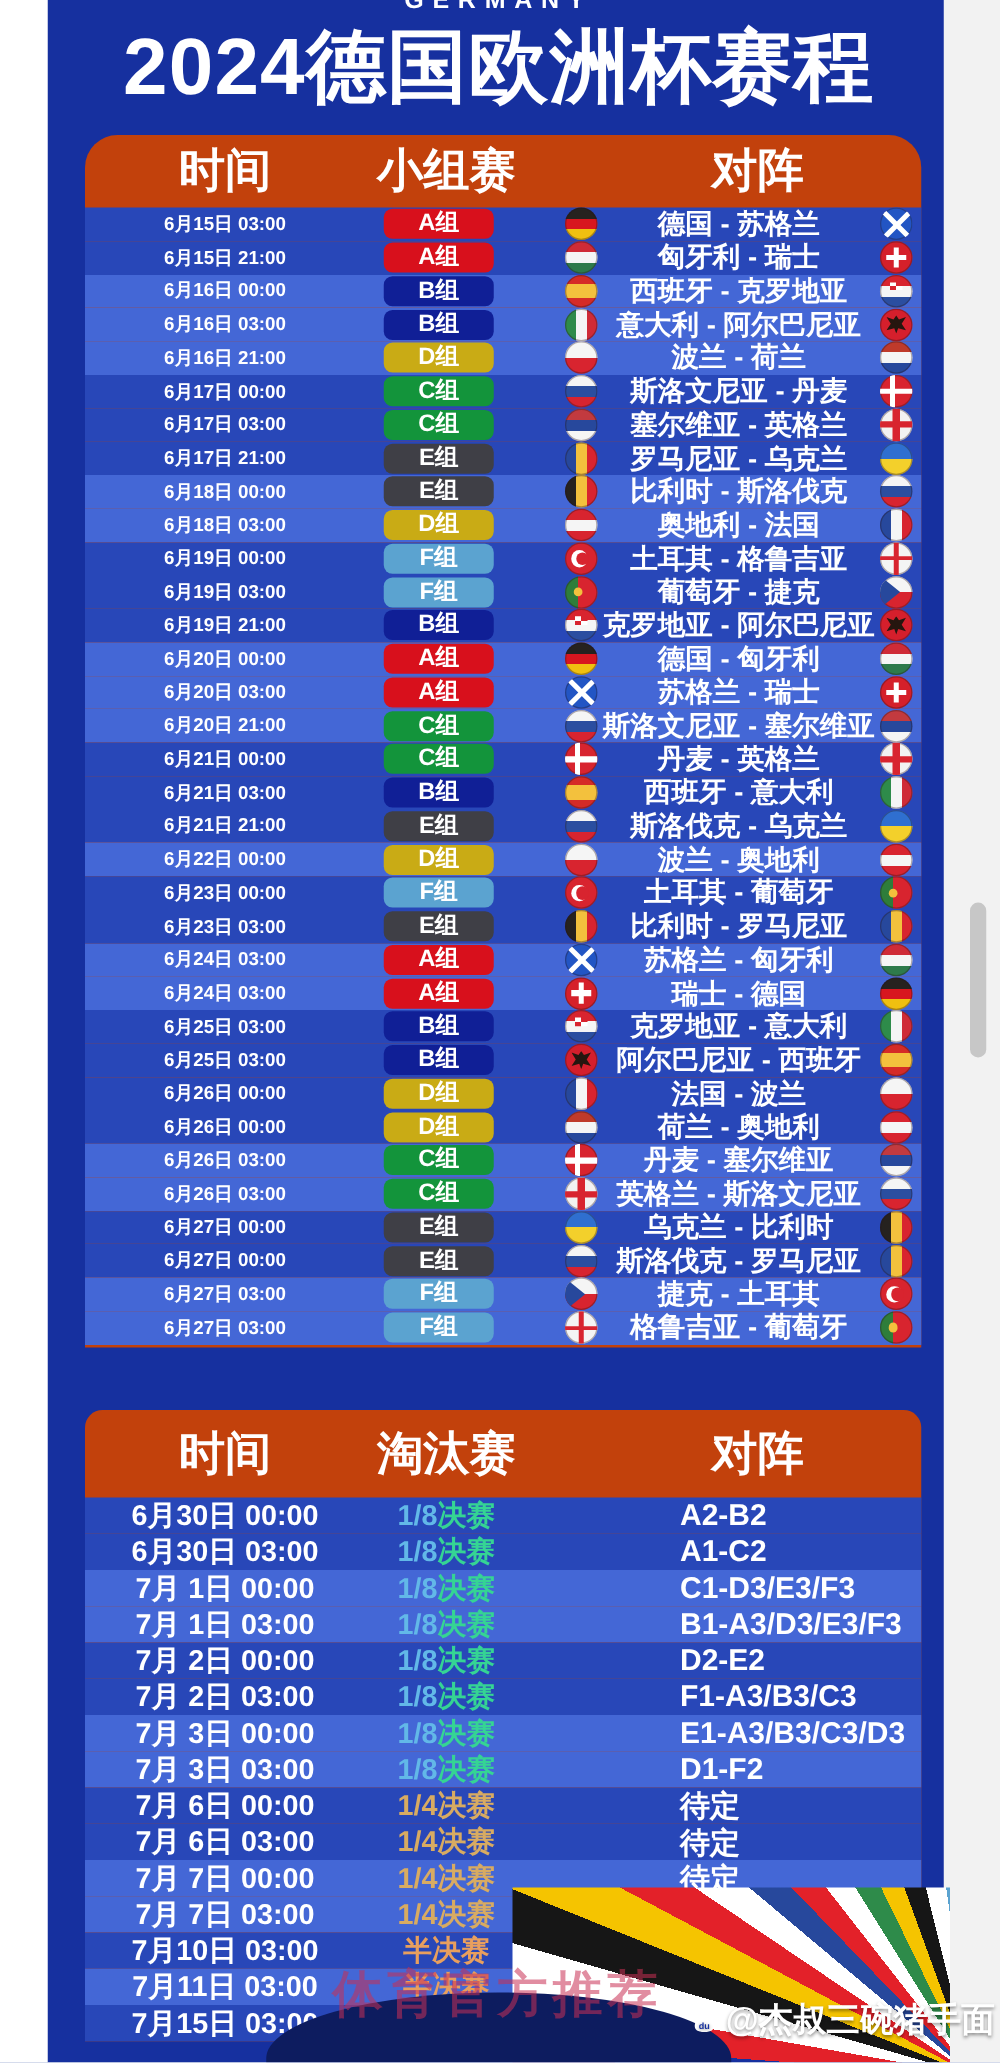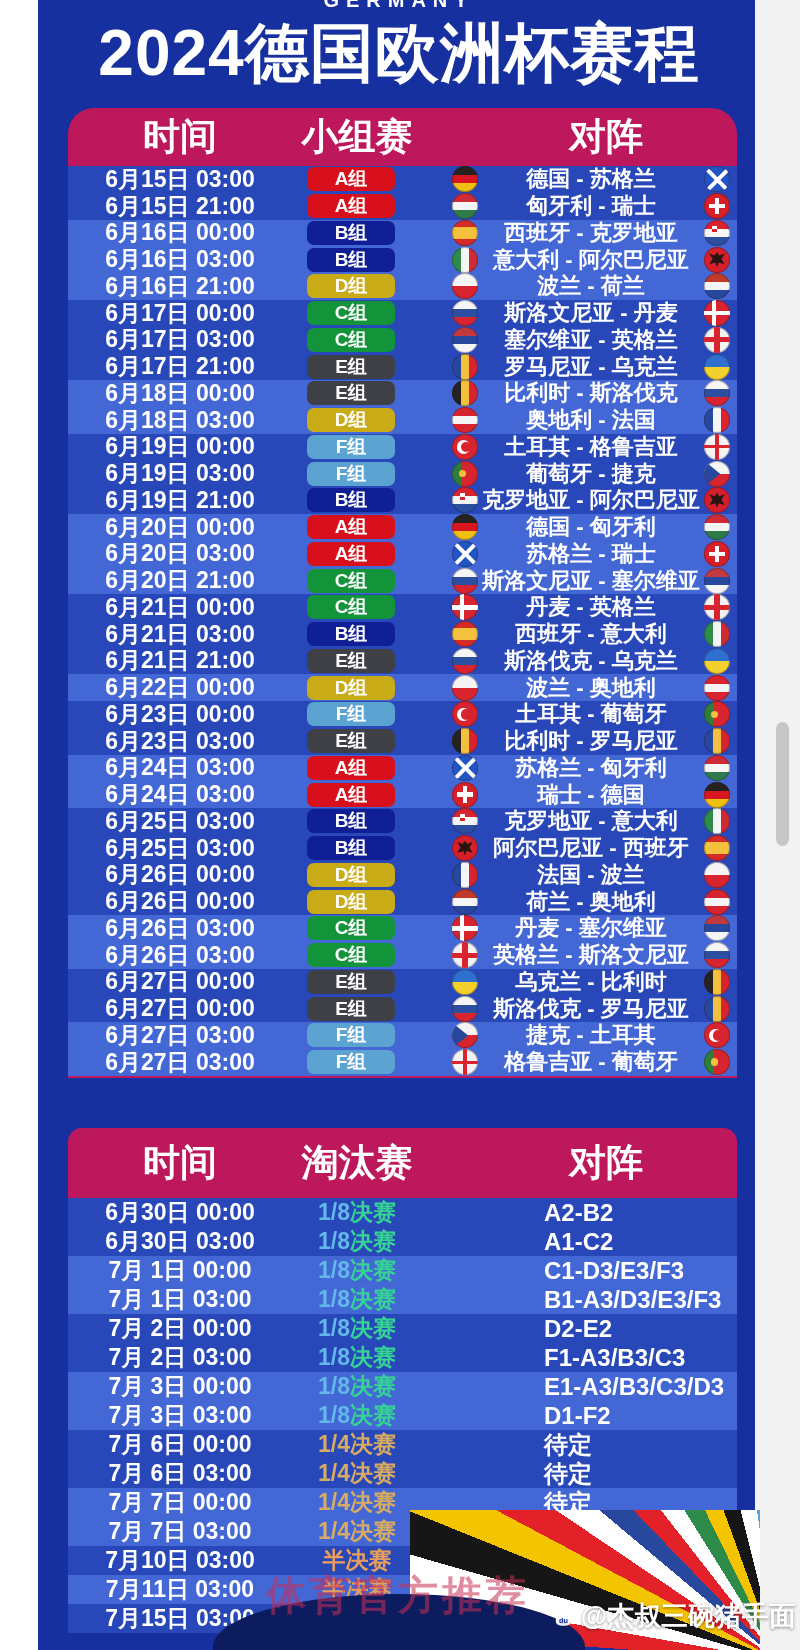--- a/index.html
+++ b/index.html
@@ -8,35 +8,35 @@
   .poster{position:absolute;left:38px;top:0;width:722px;height:1650px;background:#16309f;overflow:hidden;}
   .margin-left{position:absolute;left:0;top:0;width:38px;height:1650px;background:#ffffff;}
   .margin-right{position:absolute;left:755px;top:0;width:45px;height:1650px;background:#f2f2f2;}
   .scroll-thumb{position:absolute;left:776px;top:722px;width:13px;height:124px;border-radius:7px;background:#c7c7c7;}
 
   .germany{position:absolute;top:-11px;left:0;width:100%;text-align:center;color:#fff;
     font-size:20px;font-weight:bold;letter-spacing:7px;}
   .title{position:absolute;top:10px;left:0;width:100%;text-align:center;color:#ffffff;
     font-size:64px;font-weight:900;letter-spacing:1px;}
 
-  .panel{position:absolute;left:30px;width:669px;background:#be185d;}
+  .panel{position:absolute;left:30px;width:669px;background:#c2410c;}
   .panel1{top:108px;height:970px;border-radius:26px 26px 0 0;}
   .panel2{top:1128px;height:505px;border-radius:14px 14px 0 0;}
 
   .phead{position:relative;height:58px;display:flex;align-items:center;color:#fff;font-weight:bold;font-size:37px;}
   .panel2 .phead{height:70px;}
   .ph-time{position:absolute;left:0;width:224px;text-align:center;}
   .ph-stage{position:absolute;left:224px;width:130px;text-align:center;}
   .ph-vs{position:absolute;left:438px;width:200px;text-align:center;}
 
   
   .grow{display:flex;align-items:center;height:26.75px;}
   .band-d{background:#2847b8;}
   .band-l{background:#4467d6;}
-  .c-time{width:224px;text-align:center;color:#fff;font-weight:bold;font-size:23px;white-space:pre;}
+  .c-time{width:224px;text-align:center;color:#fff;font-weight:bold;font-size:15px;white-space:pre;}
   .c-badge{width:118px;display:flex;justify-content:center;}
   .badge{display:inline-block;width:88px;height:24px;line-height:24px;border-radius:7px;
     text-align:center;color:#fff;font-weight:bold;font-size:19px;}
   .badge-A{background:#d8101c;}
   .badge-B{background:#101f96;}
   .badge-C{background:#13943b;}
   .badge-D{background:#c9ab15;}
   .badge-E{background:#3f3f46;}
   .badge-F{background:#5ba3d0;}
   .c-match{flex:1;display:flex;align-items:center;}

